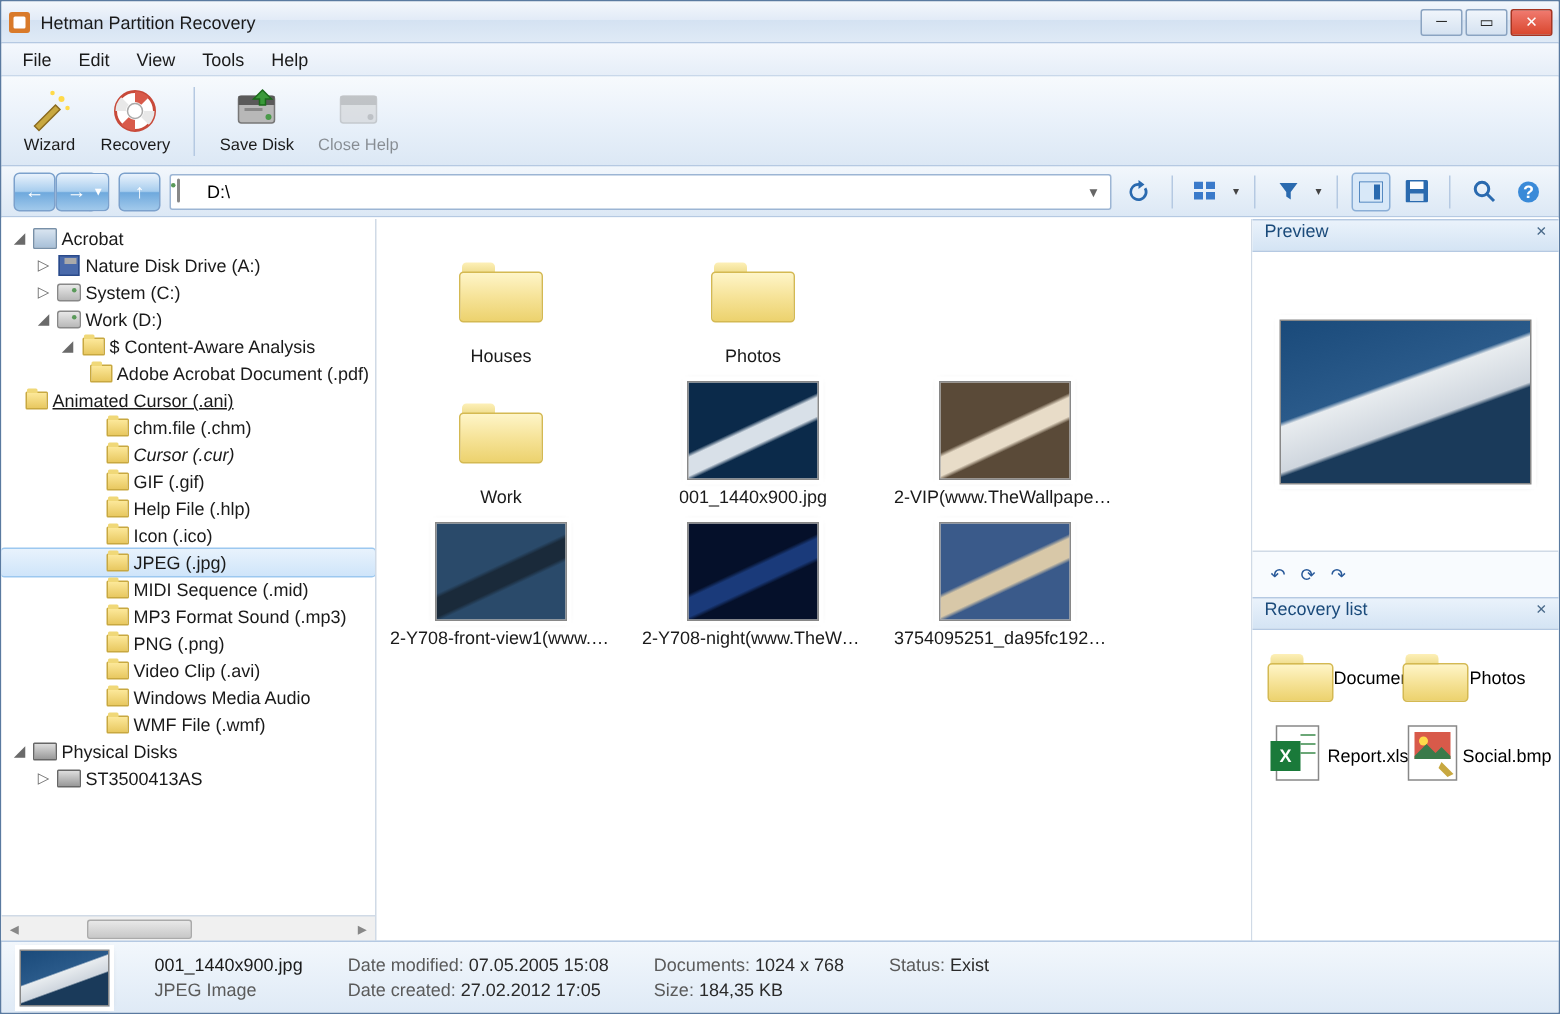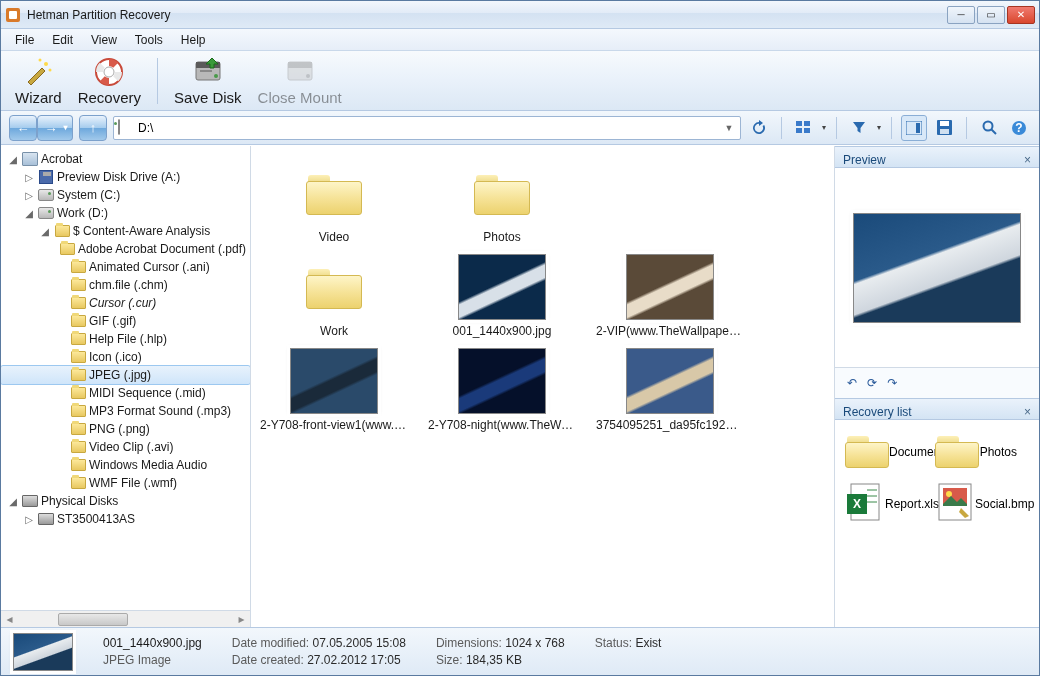--- a/index.html
+++ b/index.html
@@ -10,21 +10,21 @@
 .titlebar .title{flex:1;color:#1a1a1a;font-size:12px}
 .winbtns{display:flex;gap:2px}
 .winbtn{width:28px;height:18px;border:1px solid #8aa3c1;border-radius:2px;background:linear-gradient(to bottom,#f0f5fb,#d5e2f1);display:flex;align-items:center;justify-content:center;font-size:10px;color:#2a2a2a}
 .winbtn.close{background:linear-gradient(to bottom,#f07a6f,#d9472e);color:#fff;border-color:#a63421}
 .menubar{height:22px;background:linear-gradient(to bottom,#f4f8fd,#e6eef8);display:flex;align-items:center;padding:0 6px;gap:2px;border-bottom:1px solid #c9d8ea}
 .menubar span{padding:2px 8px;color:#1a1a1a;cursor:default}
 .toolbar{height:60px;background:linear-gradient(to bottom,#f7fafd 0%,#e9f1fa 50%,#dce8f5 100%);display:flex;align-items:center;padding:3px 8px;gap:4px;border-bottom:1px solid #b5c9e2}
 .tbtn{display:flex;flex-direction:column;align-items:center;justify-content:center;padding:2px 6px;min-width:48px;height:54px;border-radius:3px;cursor:default;color:#1a1a1a}
 .tbtn.disabled{opacity:.45}
 .tbtn .ticon{width:32px;height:32px;display:flex;align-items:center;justify-content:center;font-size:28px}
-.tbtn .tlabel{font-size:15px;margin-top:1px}
+.tbtn .tlabel{font-size:11px;margin-top:1px}
 .tsep{width:1px;height:46px;background:#b5c9e2;margin:0 6px}
 .navbar{height:34px;background:linear-gradient(to bottom,#f2f7fc,#dce8f5);display:flex;align-items:center;padding:0 8px;gap:6px;border-bottom:1px solid #b5c9e2}
 .navbtn{width:28px;height:26px;border:1px solid #7ca1cc;border-radius:4px;background:linear-gradient(to bottom,#e9f2fc,#a7cdee 48%,#6fa9dd 52%,#a1c9eb);display:flex;align-items:center;justify-content:center;color:#fff;font-size:13px;font-weight:bold}
 .navbtn.small{width:14px;border-left:none;border-radius:0 4px 4px 0;margin-left:-6px;font-size:8px}
 .addrbox{flex:1;height:24px;border:1px solid #9cb5d4;background:#fff;display:flex;align-items:center;padding:0 4px;border-radius:2px}
 .addrbox .dicon{width:16px;height:16px;margin-right:4px}
 .addrbox input{border:none;flex:1;outline:none;font-size:12px}
 .addrbox .dd{width:14px;text-align:center;color:#666;font-size:9px}
 .iconbtn{width:24px;height:24px;display:flex;align-items:center;justify-content:center;color:#2a5a9a;font-size:14px;border-radius:2px}
 .vsep{width:1px;height:22px;background:#b5c9e2;margin:0 4px}
@@ -41,21 +41,21 @@
 .filegrid{flex:1;padding:16px 8px;overflow:hidden;border-right:1px solid #d0dae6}
 .grow{display:flex;gap:18px;margin-bottom:12px}
 .fitem{width:150px;display:flex;flex-direction:column;align-items:center;text-align:center}
 .fitem .thumb{width:88px;height:62px;display:flex;align-items:center;justify-content:center;margin-bottom:6px}
 .fitem .flabel{font-size:12px;color:#1a1a1a;max-width:148px;overflow:hidden;text-overflow:ellipsis;white-space:nowrap}
 .foldericon{width:56px;height:44px;position:relative}
 .foldericon::before{content:"";position:absolute;top:4px;left:2px;width:22px;height:10px;background:linear-gradient(to bottom,#fdf0b8,#e9d47a);border-radius:3px 3px 0 0}
 .foldericon::after{content:"";position:absolute;top:10px;left:0;right:0;bottom:0;background:linear-gradient(to bottom,#fef5c8 0%,#f6e398 50%,#ecd26e 100%);border-radius:3px;border:1px solid #d4b952}
 .imgthumb{width:108px;height:66px;background:#1a3a5a;border:1px solid #888;box-shadow:0 0 0 3px #fff,0 0 4px rgba(0,0,0,.3)}
 .rightpane{width:204px;display:flex;flex-direction:column;background:#f8fbfe}
-.panelhdr{height:22px;background:linear-gradient(to bottom,#eaf2fb,#d4e4f4);border-bottom:1px solid #b5c9e2;border-top:1px solid #b5c9e2;display:flex;align-items:flex-end;padding:0 8px;color:#1a4a7a;font-size:12px}
+.panelhdr{height:22px;background:linear-gradient(to bottom,#eaf2fb,#d4e4f4);border-bottom:1px solid #b5c9e2;border-top:1px solid #b5c9e2;display:flex;align-items:flex-start;padding:0 8px;color:#1a4a7a;font-size:12px}
 .panelhdr .x{margin-left:auto;color:#4a6a8a;cursor:default}
 .preview{flex:0 0 230px;display:flex;flex-direction:column}
 .preview .pimg{flex:1;display:flex;align-items:center;justify-content:center;background:#fff;border-bottom:1px solid #d0dae6}
 .preview .pimg .imgthumb{width:168px;height:110px}
 .preview .pctrls{height:30px;display:flex;align-items:center;gap:10px;padding:0 12px;color:#2a5a9a;font-size:16px}
 .reclist{flex:1;background:#fff;padding:10px;display:flex;flex-wrap:wrap;gap:8px;align-content:flex-start}
 .ritem{width:82px;display:flex;flex-direction:row;align-items:center;font-size:11px;text-align:center}
 .ritem .ricon{width:48px;height:40px;margin-bottom:4px;display:flex;align-items:center;justify-content:center;font-size:32px}
 .statusbar{height:48px;background:linear-gradient(to bottom,#f2f7fc,#dfeaf6);border-top:1px solid #b5c9e2;display:flex;align-items:center;padding:4px 12px;gap:30px}
 .statusbar .sthumb{width:60px;height:38px}
@@ -138,21 +138,21 @@
         <div class="tlabel">Save Disk</div>
       </div>
       <div class="tbtn disabled">
         <div class="ticon">
           <svg width="32" height="32">
             <rect x="4" y="6" width="24" height="18" rx="2" fill="#c8c8c8" stroke="#999"></rect>
             <rect x="4" y="6" width="24" height="6" fill="#888"></rect>
             <circle cx="24" cy="20" r="2" fill="#888"></circle>
           </svg>
         </div>
-        <div class="tlabel">Close Mount</div>
+        <div class="tlabel">Close Help</div>
       </div>
     </div>
 
   <div class="navbar">
     <div style="display:flex">
       <div class="navbtn">←</div>
       <div class="navbtn">→</div>
       <div class="navbtn small">▾</div>
     </div>
     <div class="navbtn">↑</div>
@@ -220,21 +220,21 @@
             <span class="ticon2">
               <span class="compicon"></span>
             </span>
             <span>Acrobat</span>
           </div>
           <div class="trow" style="padding-left: 22px;">
             <span class="tgl">▷</span>
             <span class="ticon2">
               <span class="floppyicon"></span>
             </span>
-            <span>Preview Disk Drive (A:)</span>
+            <span>Nature Disk Drive (A:)</span>
           </div>
           <div class="trow" style="padding-left: 22px;">
             <span class="tgl">▷</span>
             <span class="ticon2">
               <span class="driveicon"></span>
             </span>
             <span>System (C:)</span>
           </div>
           <div class="trow" style="padding-left: 22px;">
             <span class="tgl">◢</span>
@@ -250,21 +250,21 @@
             </span>
             <span>$ Content-Aware Analysis</span>
           </div>
           <div class="trow" style="padding-left: 54px;">
             <span class="tgl"></span>
             <span class="ticon2">
               <span class="foldsm"></span>
             </span>
             <span>Adobe Acrobat Document (.pdf)</span>
           </div>
-          <div class="trow" style="padding-left: 54px;">
+          <div class="trow" style=" text-decoration: underline;">
             <span class="tgl"></span>
             <span class="ticon2">
               <span class="foldsm"></span>
             </span>
             <span>Animated Cursor (.ani)</span>
           </div>
           <div class="trow" style="padding-left: 54px;">
             <span class="tgl"></span>
             <span class="ticon2">
               <span class="foldsm"></span>
@@ -371,21 +371,21 @@
       </div>
     </div>
 
     <div class="main">
       <div class="filegrid" id="filegrid">
           <div class="grow">
             <div class="fitem">
               <div class="thumb">
                 <div class="foldericon"></div>
               </div>
-              <div class="flabel">Video</div>
+              <div class="flabel">Houses</div>
             </div>
             <div class="fitem">
               <div class="thumb">
                 <div class="foldericon"></div>
               </div>
               <div class="flabel">Photos</div>
             </div>
           </div>
           <div class="grow">
             <div class="fitem">
@@ -494,21 +494,21 @@
     <div class="sthumb imgthumb" style="background:linear-gradient(160deg,#1a4a7a 0%,#2a5a8a 40%,#e8ecef 42%,#cfd6de 60%,#1a3a5a 62%)"></div>
     <div class="sgroup">
       <span style="color:#1a1a1a">001_1440x900.jpg</span>
       <span class="lbl">JPEG Image</span>
     </div>
     <div class="sgroup">
       <span><span class="lbl">Date modified:</span> <span>07.05.2005 15:08</span></span>
       <span><span class="lbl">Date created:</span> <span>27.02.2012 17:05</span></span>
     </div>
     <div class="sgroup">
-      <span><span class="lbl">Dimensions:</span> <span>1024 x 768</span></span>
+      <span><span class="lbl">Documents:</span> <span>1024 x 768</span></span>
       <span><span class="lbl">Size:</span> <span>184,35 KB</span></span>
     </div>
     <div class="sgroup">
       <span><span class="lbl">Status:</span> <span>Exist</span></span>
       <span>&nbsp;</span>
     </div>
   </div>
 </div>
 
 </body></html>

